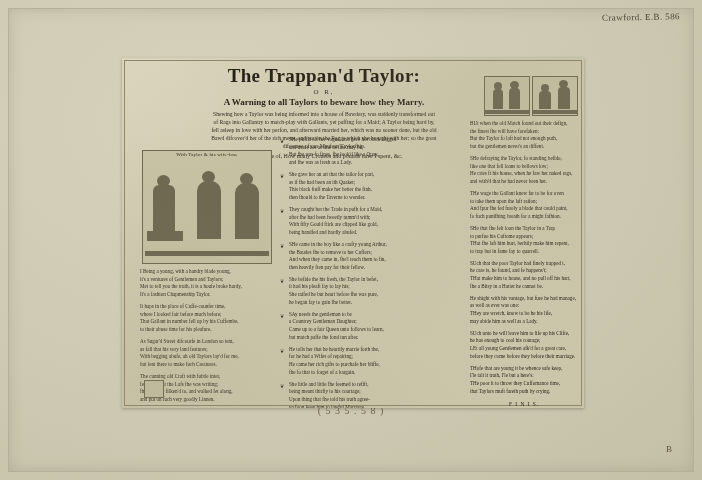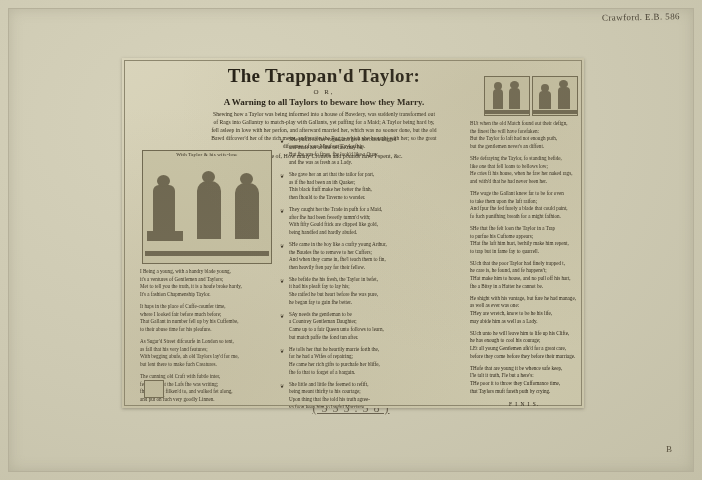--- a/index.html
+++ b/index.html
@@ -25,21 +25,21 @@
     font-family:"Liberation Serif", serif;
     font-size:9px;color:#4a4336;letter-spacing:.4px;
     transform:rotate(-1.2deg);
   }
   .corner-mark{
     position:absolute;right:30px;bottom:26px;
     font-size:9px;color:#5a523f;
   }
   .bottom-mark{
     position:absolute;left:50%;transform:translateX(-50%);
-    bottom:64px;font-size:12px;color:#6a6250;letter-spacing:1px;text-decoration:underline;
+    bottom:64px;font-size:10px;color:#6a6250;letter-spacing:1px;
   }
   
   .sheet{
     position:absolute;left:122px;top:58px;width:462px;height:350px;
     background:linear-gradient(145deg,#d9d4bb 0%,#d2cdb2 40%,#cac5a9 100%);
     border:1px solid #9d9madd;
     box-shadow:0 1px 3px rgba(60,55,40,.35);
     overflow:hidden;
   }
   .sheet::after{

